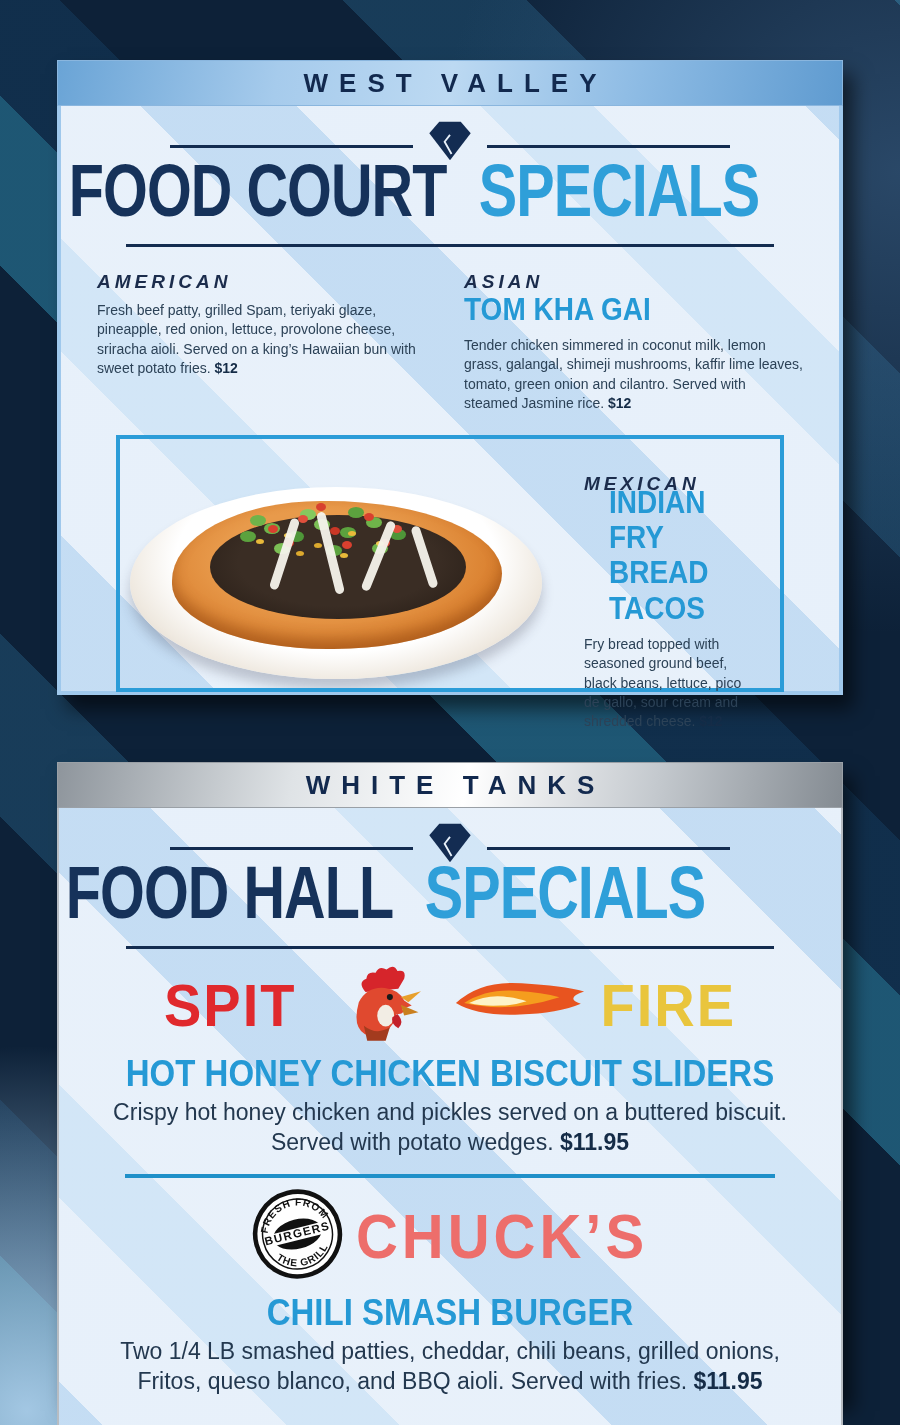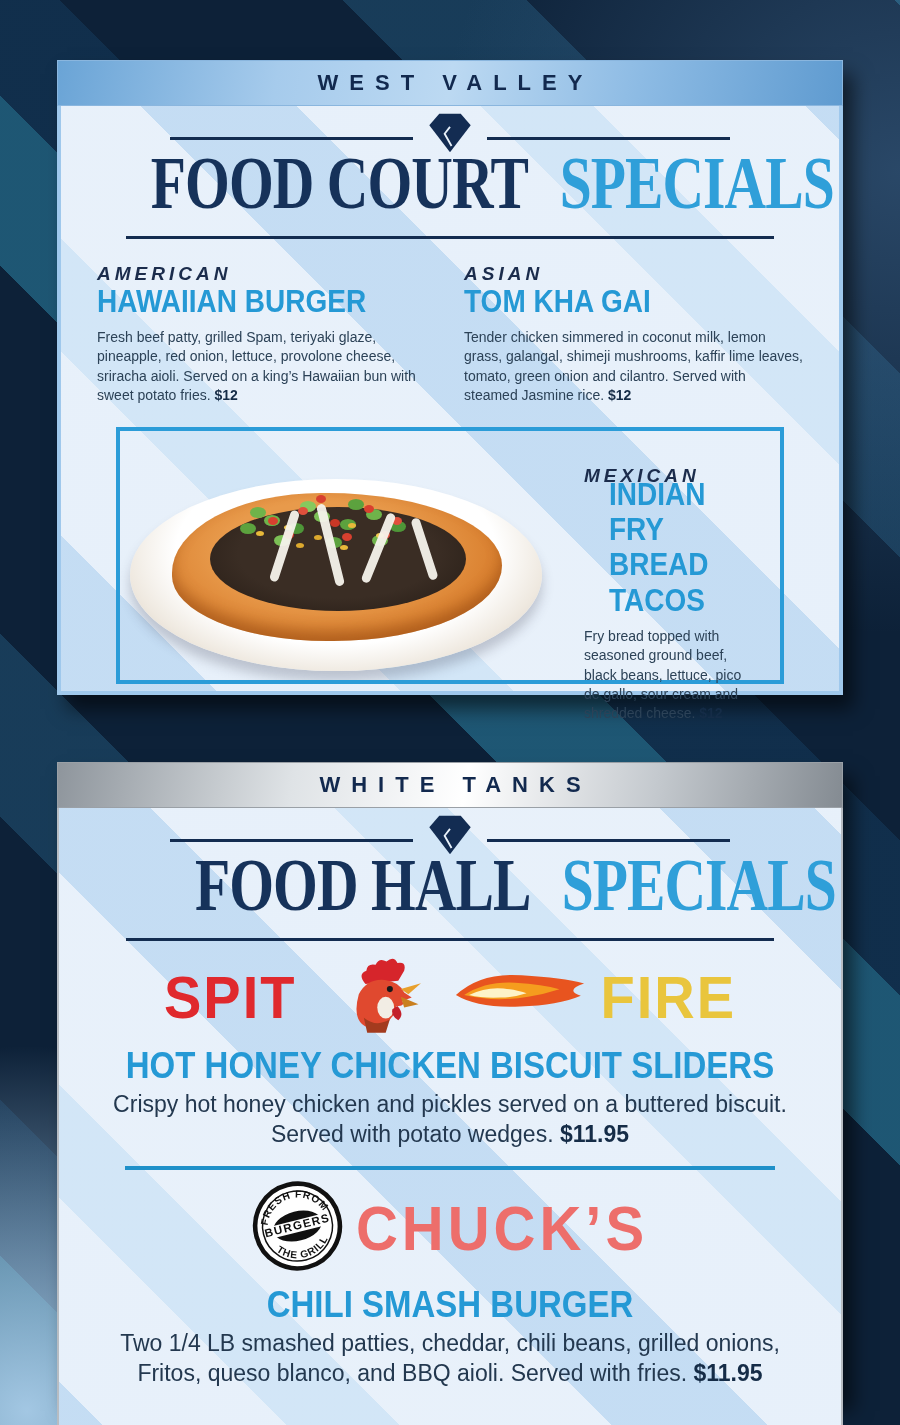--- a/index.html
+++ b/index.html
@@ -31,33 +31,33 @@
       rgba(190,220,244,0.5) 240px 320px,
       rgba(240,246,252,0.1) 320px 470px);
   }
   #card-west { top:60px; height:635px; }
   #card-west .card-body { border:4px solid #9fc8ec; border-top:none; height:589px; }
   #card-white { top:762px; height:635px; }
   #card-white .card-body { border:2px solid #b7bcc2; border-top:none; height:731px; }
 
   .banner {
     height:46px; display:flex; align-items:center; justify-content:center;
-    font-size:22px; font-weight:bold; letter-spacing:11px; color:#12294e;
+    font-size:26px; font-weight:bold; letter-spacing:11px; color:#12294e;
     text-indent:11px;
   }
   .banner-blue {
     background:linear-gradient(100deg,#6aa4d6 0%,#a6cbec 28%,#bcd9f2 50%,#8dbbe4 74%,#5f9bd0 100%);
     border:1px solid #8ab6de;
   }
   .banner-silver {
     background:linear-gradient(100deg,#8e959c 0%,#dfe3e6 30%,#ffffff 52%,#c4c9ce 76%,#848b92 100%);
     border:1px solid #9aa0a6;
   }
 
-  .title-block { padding-top:4px; text-align:right;font-family:Liberation Serif, serif; }
+  .title-block { padding-top:12px; text-align:left; }
   .rule-row { display:flex; align-items:center; justify-content:center; gap:14px; height:46px; }
   .rule { height:3px; background:#132c50; width:243px; margin-top:10px; }
   .diamond-icon svg { display:block; }
   .big-title { margin-top:4px; line-height:1; white-space:nowrap; }
   .big-title .t-dark, .big-title .t-accent {
     display:inline-block; font-weight:bold; font-size:60px; letter-spacing:-1px;
     transform:scale(0.96,1.22); transform-origin:center bottom;
   }
   .big-title .t-dark { color:#16325a; }
   .big-title .t-accent { color:#2f9fd9; margin-left:10px; }
@@ -162,21 +162,20 @@
       <h1 class="big-title">
         <span class="t-dark">FOOD COURT</span>
         <span class="t-accent">SPECIALS</span>
       </h1>
       <div class="title-underline"></div>
     </div>
 
     <div class="columns">
       <div class="col">
         <div class="cat-label">AMERICAN</div>
-        <div><span class="item-name">HAWAIIAN BURGER</span></div>
         <p class="item-desc"><span>Fresh beef patty, grilled Spam, teriyaki glaze, pineapple, red onion, lettuce, provolone cheese, sriracha aioli. Served on a king’s Hawaiian bun with sweet potato fries.</span>
           <span class="price">$12</span></p>
       </div>
       <div class="col">
         <div class="cat-label">ASIAN</div>
         <div><span class="item-name">TOM KHA GAI</span></div>
         <p class="item-desc"><span>Tender chicken simmered in coconut milk, lemon grass, galangal, shimeji mushrooms, kaffir lime leaves, tomato, green onion and cilantro. Served with steamed Jasmine rice.</span>
           <span class="price">$12</span></p>
       </div>
     </div>

